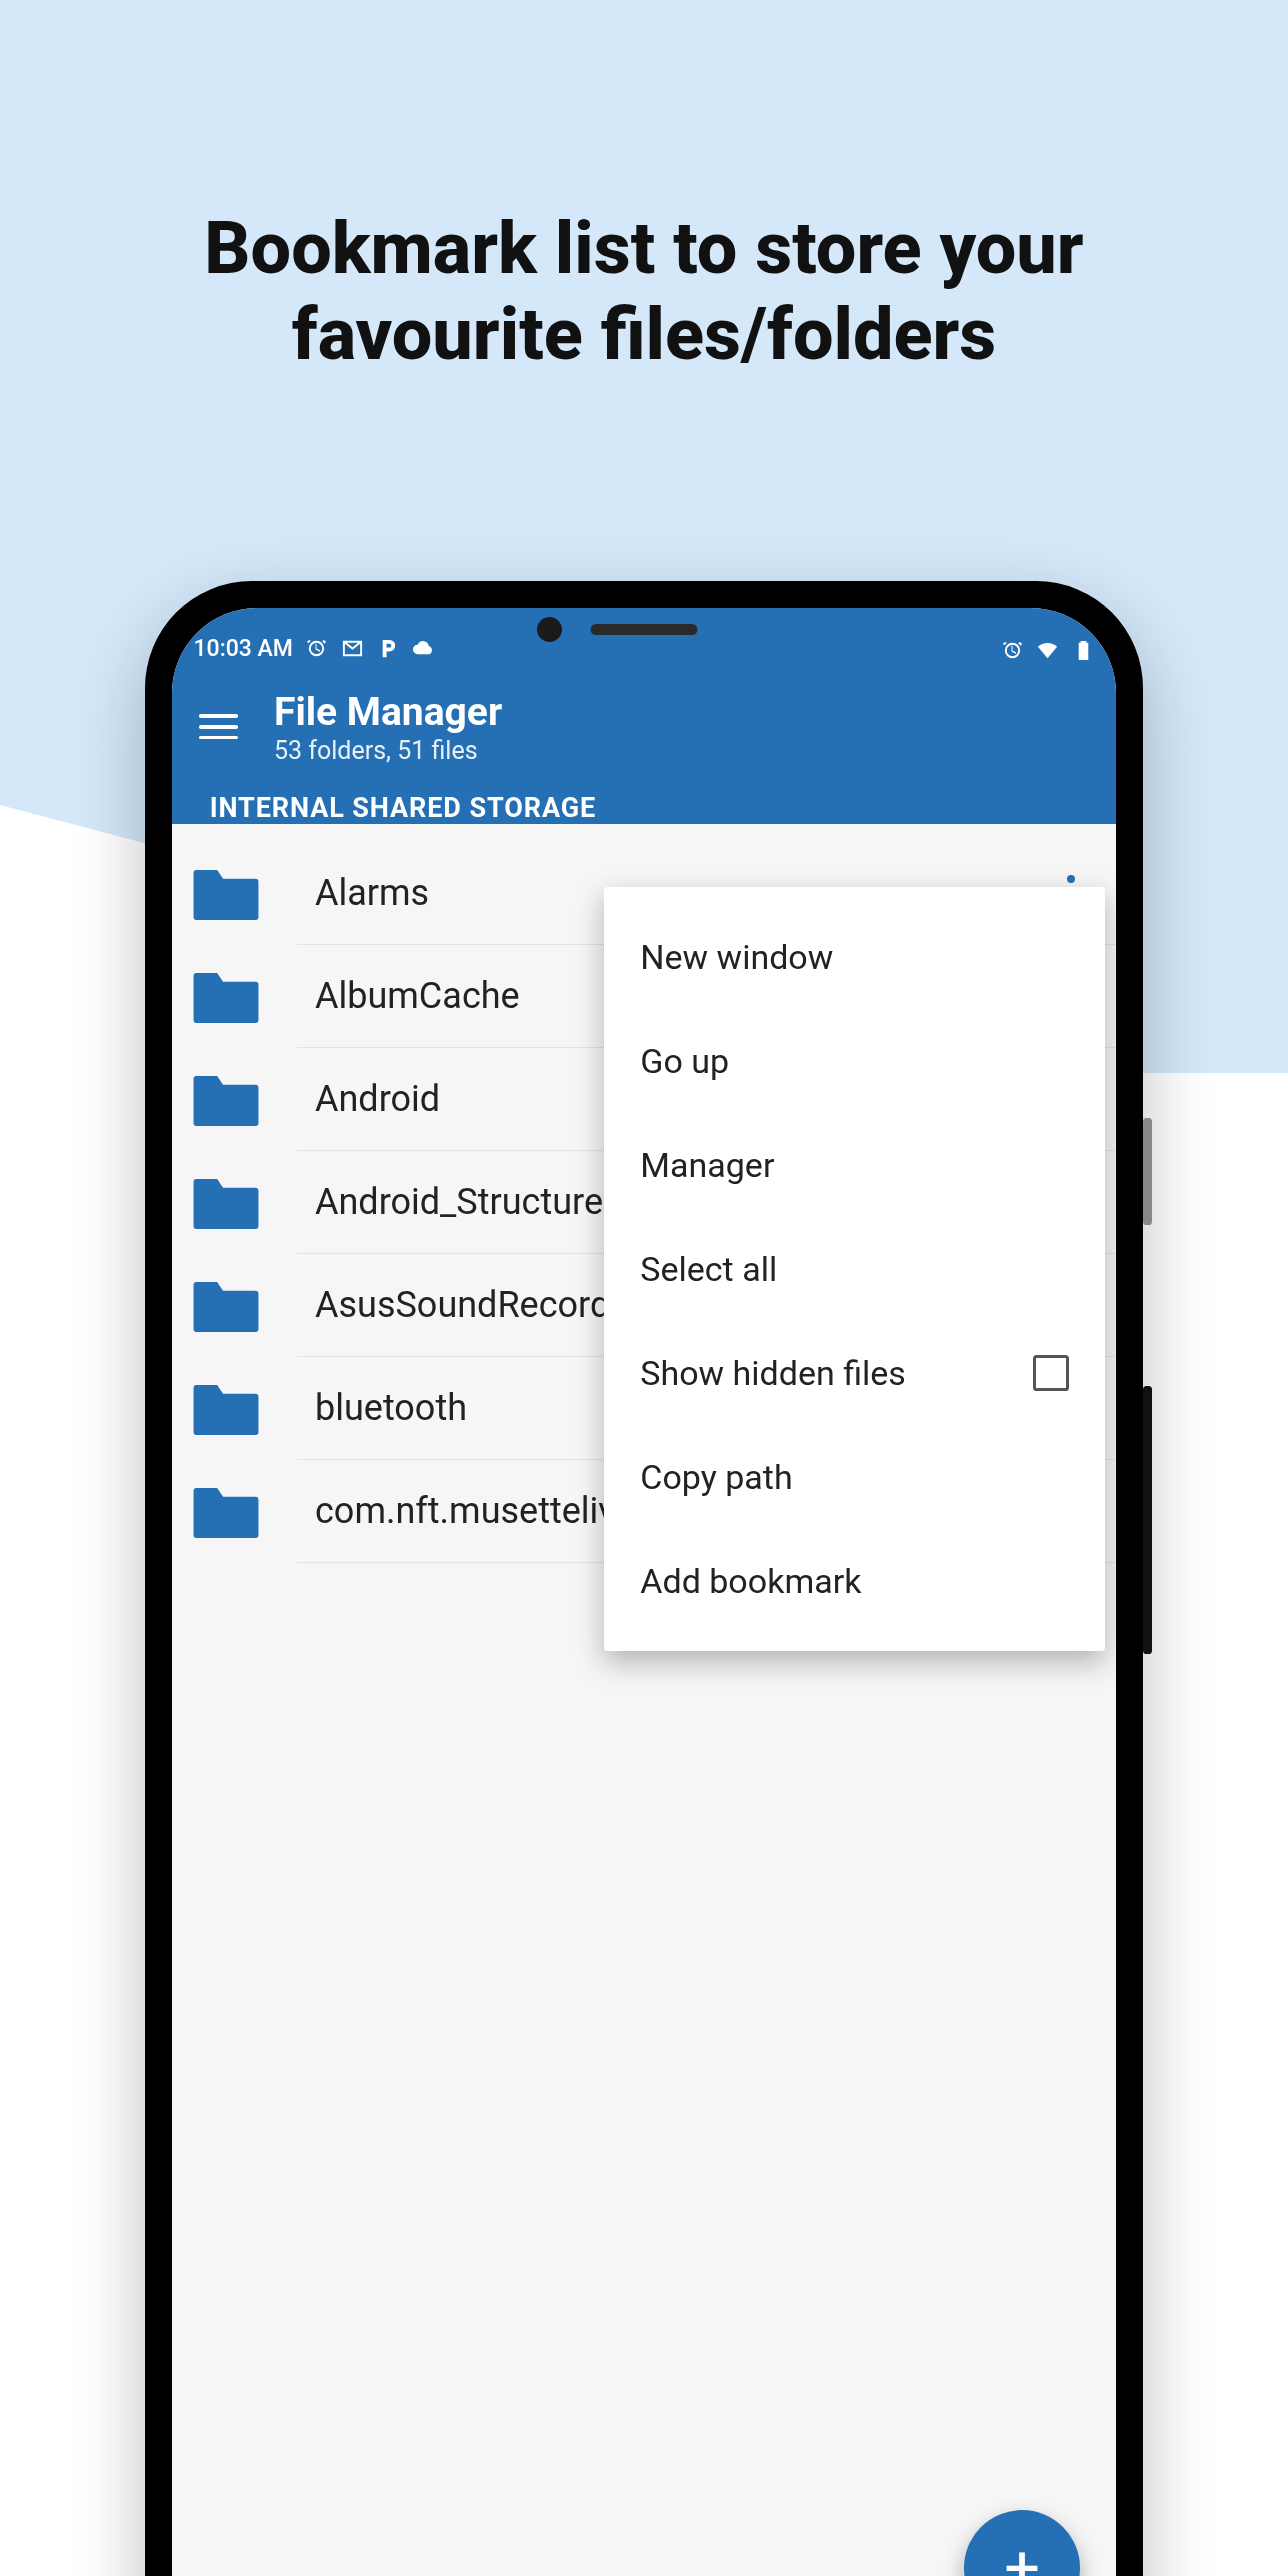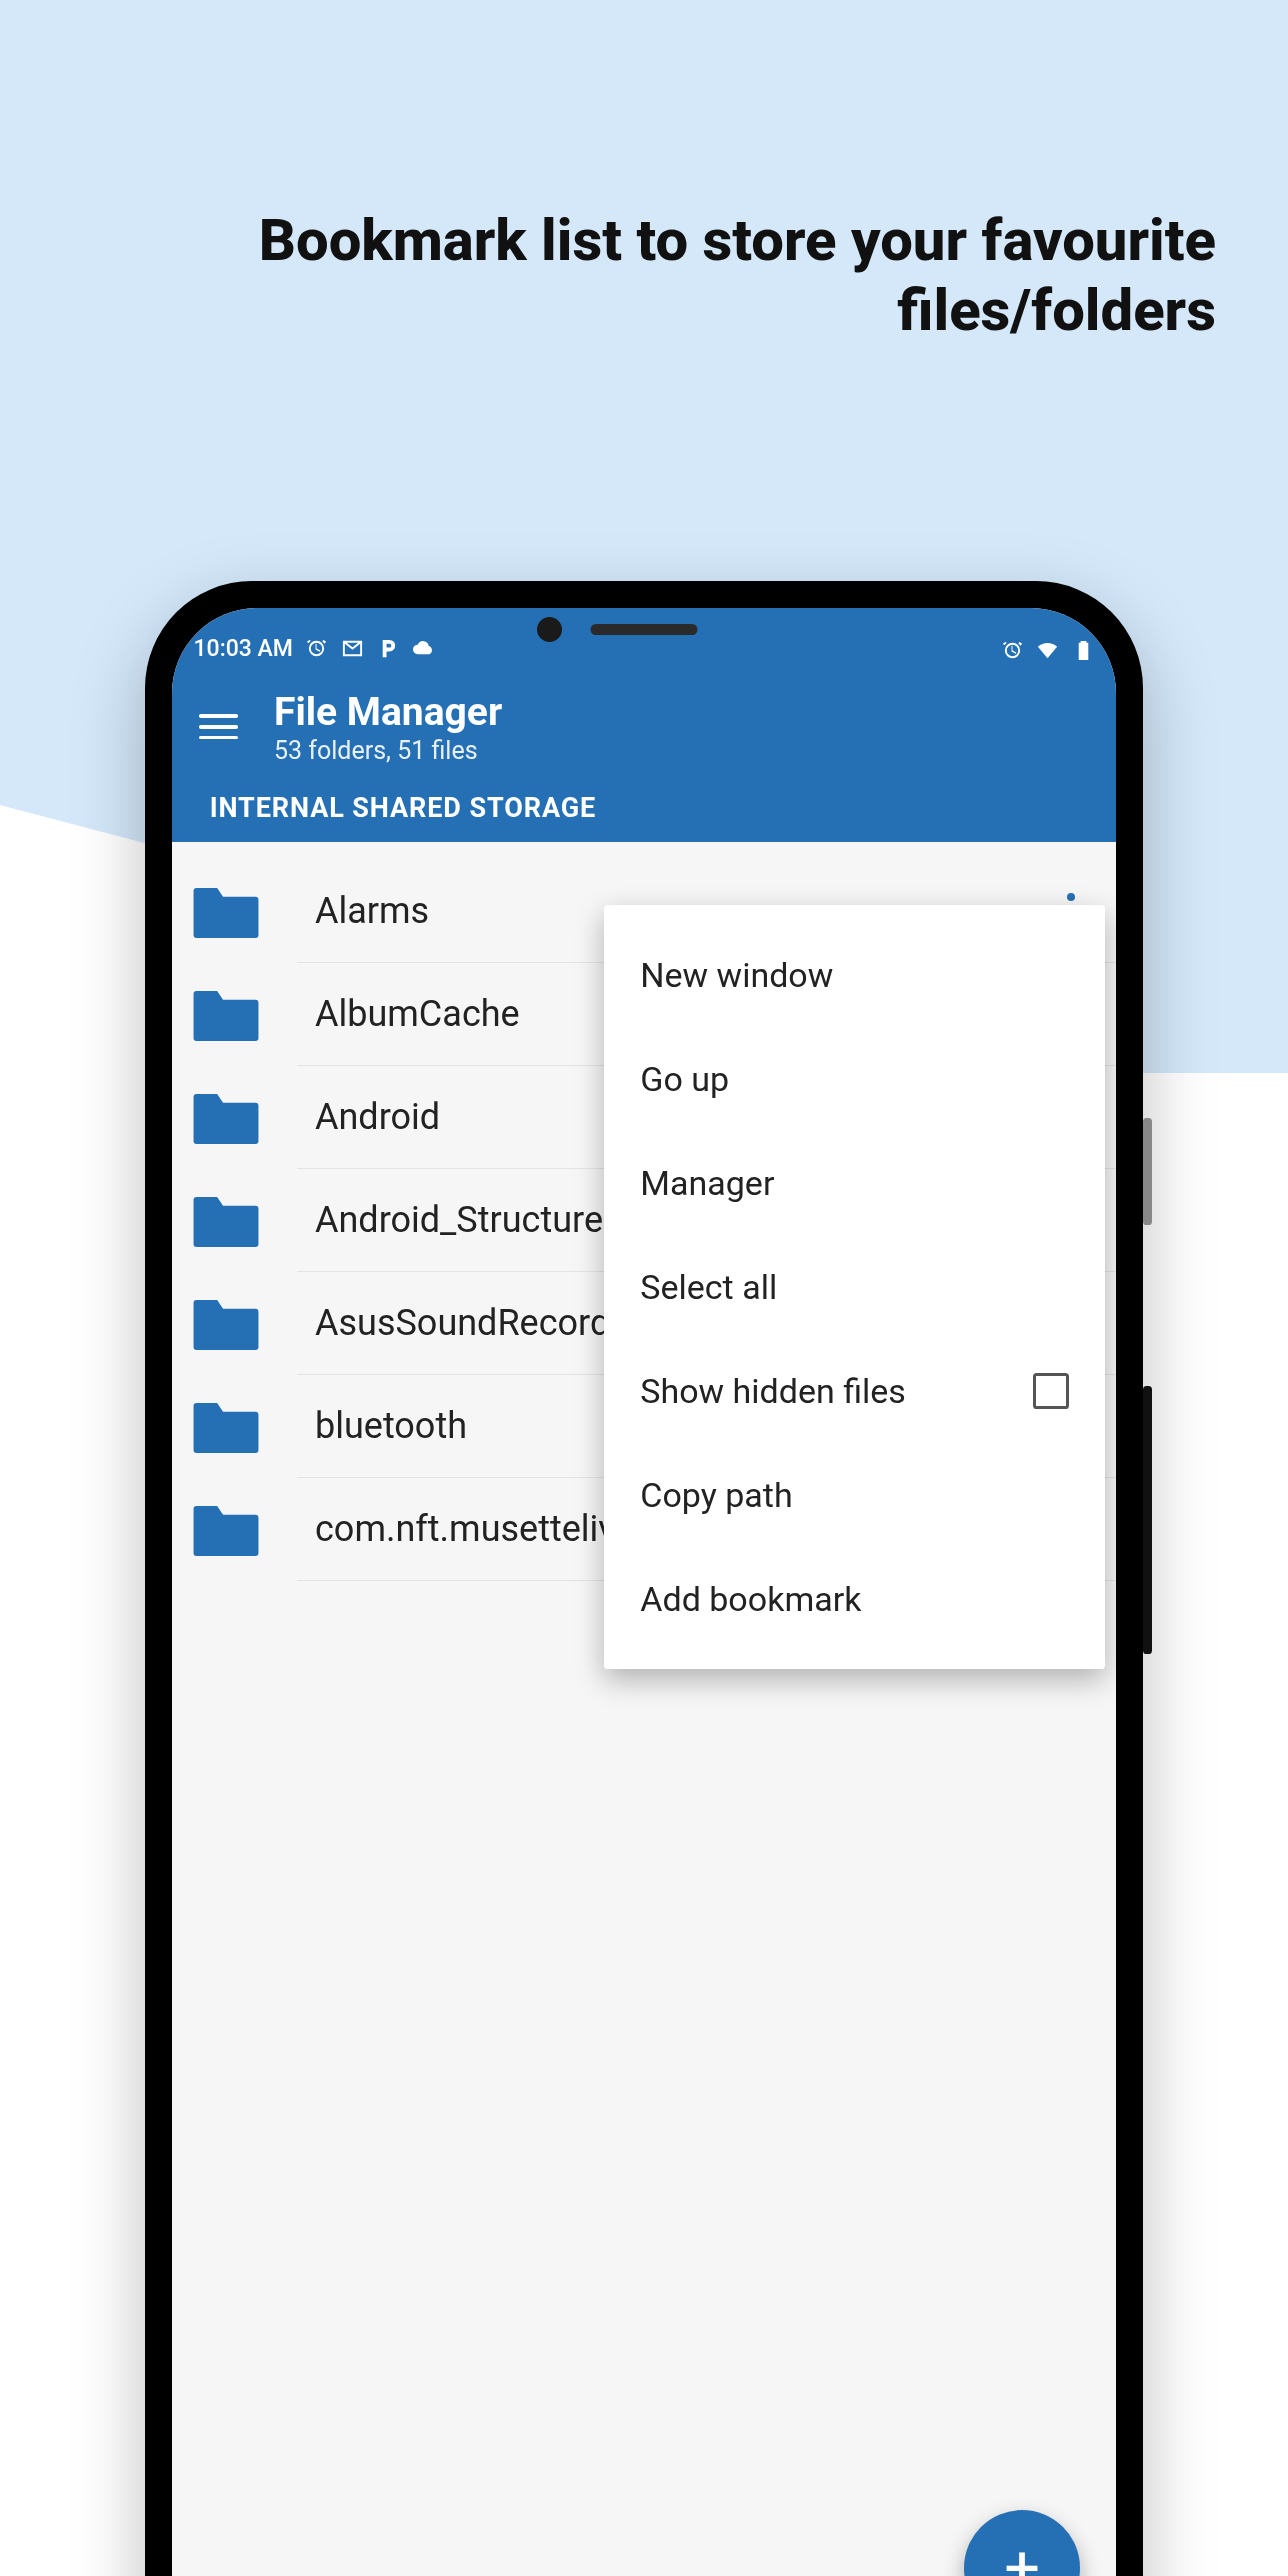--- a/index.html
+++ b/index.html
@@ -22,22 +22,22 @@
   .bg-wave {
     position: absolute;
     top: 805px; left: 0; right: 0;
     height: 447px;
     z-index: 0;
   }
   .headline {
     position: absolute;
     top: 206px;
     left: 0; right: 0;
-    text-align: right;
-    font-size: 58px;
+    text-align: center;
+    font-size: 72px;
     font-weight: 800;
     color: #111;
     line-height: 1.2;
     z-index: 2;
     padding: 0 72px;
   }
 
   
   .phone {
     position: absolute;
@@ -132,21 +132,21 @@
   .app-sub { font-size: 25px; opacity: 0.9; margin-top: 1.8px; }
   .tabs {
     margin-top: 27px;
     padding-left: 10.7px;
   }
   .tab {
     display: inline-block;
     font-size: 27px;
     font-weight: 700;
     letter-spacing: 0.9px;
-    padding-bottom: 18px;
+    padding-bottom: 0;
     text-align: right;
   }
 
   .content {
     flex: 1;
     background: #f6f6f6;
     position: relative;
     overflow: hidden;
   }
   .list {

